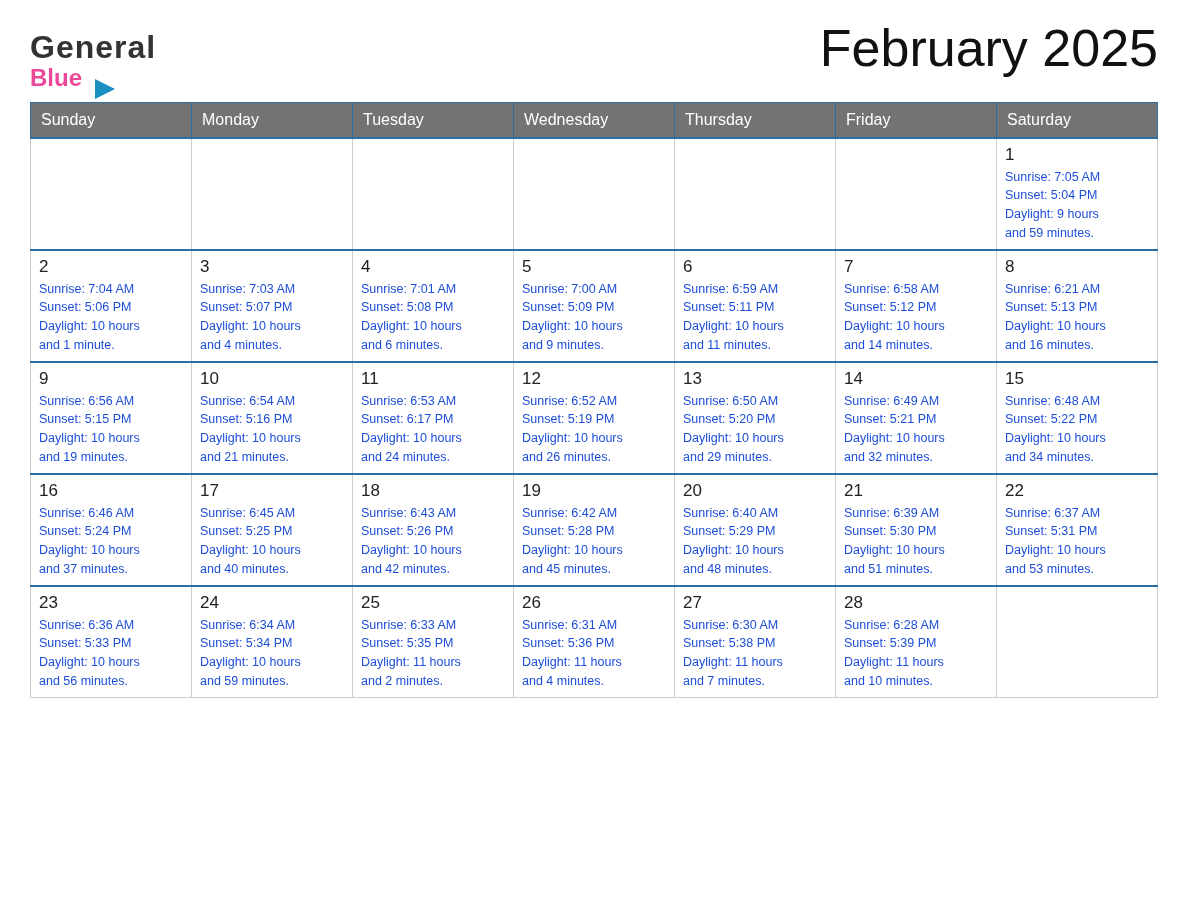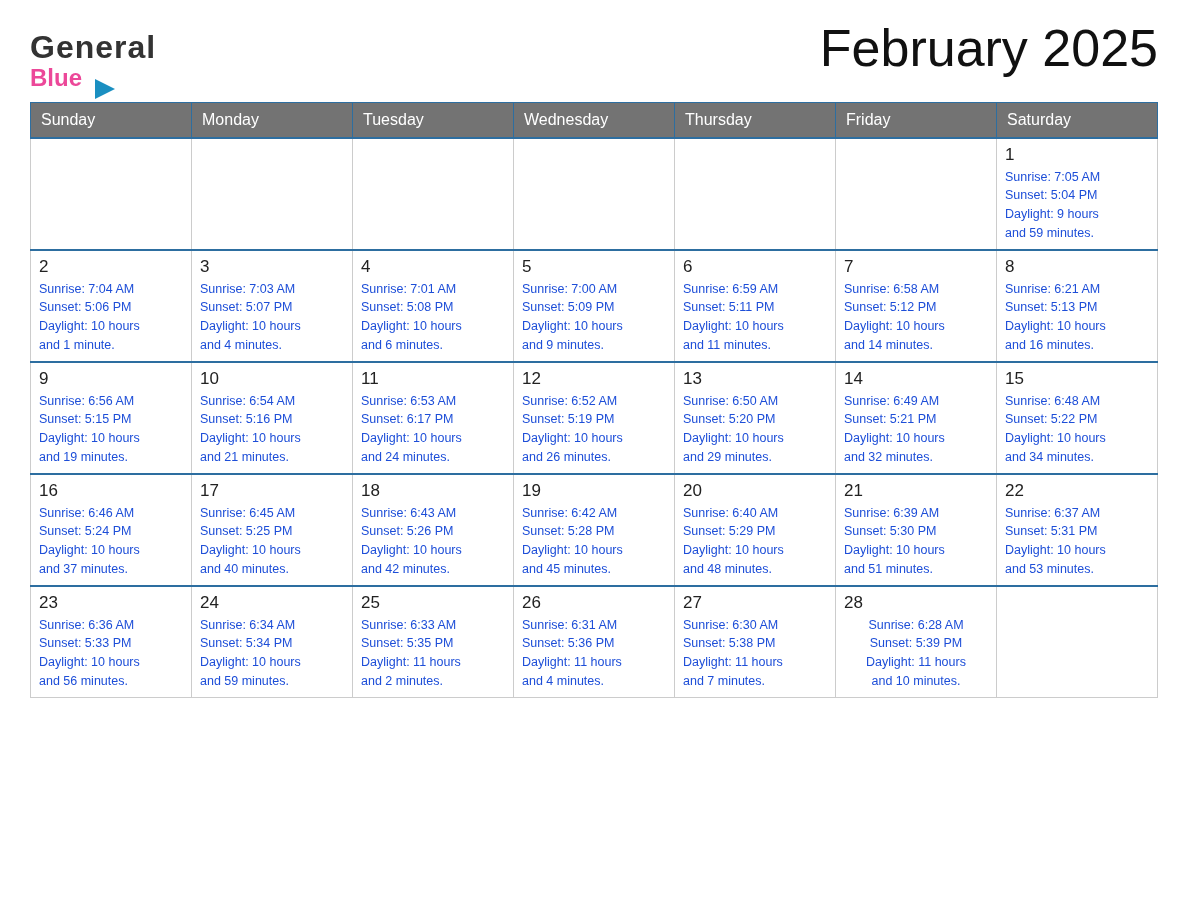--- a/index.html
+++ b/index.html
@@ -323,21 +323,21 @@
         </td>
         <td>
           <span class="day-num">27</span>
           <div class="day-info" style="white-space: pre-line;">Sunrise: 6:30 AM
 Sunset: 5:38 PM
 Daylight: 11 hours
 and 7 minutes.</div>
         </td>
         <td>
           <span class="day-num">28</span>
-          <div class="day-info" style="white-space: pre-line; text-align: center;">Sunrise: 6:28 AM
+          <div class="day-info" style="white-space: pre-line;">Sunrise: 6:28 AM
 Sunset: 5:39 PM
 Daylight: 11 hours
 and 10 minutes.</div>
         </td>
         <td class="empty"></td>
       </tr>
     </tbody>
 </table>
 
 </body></html>

